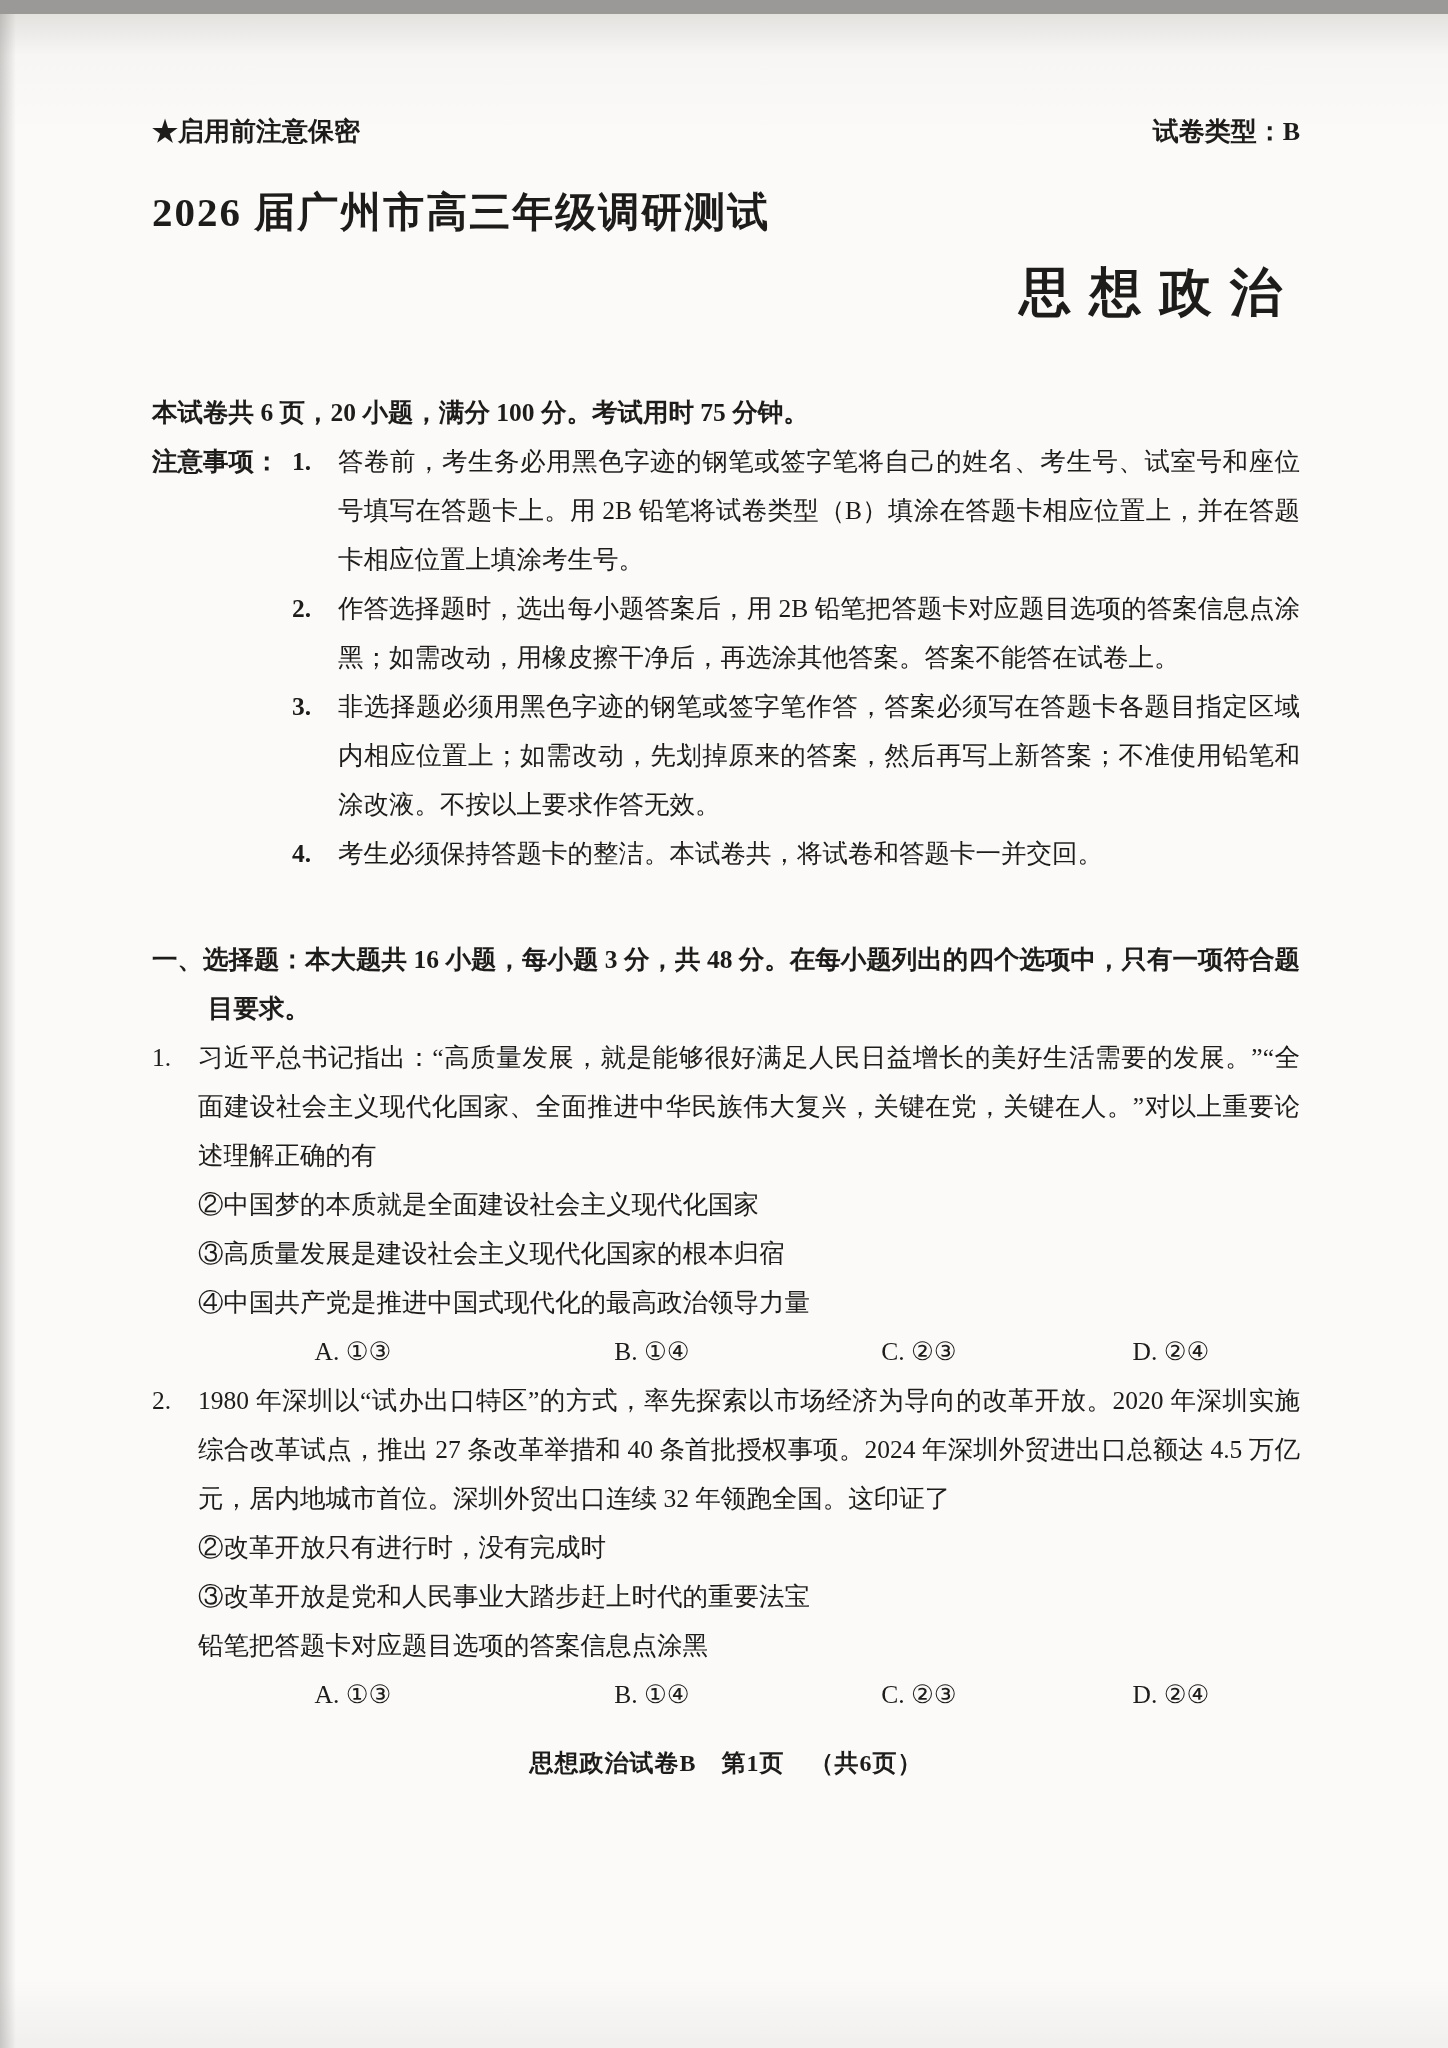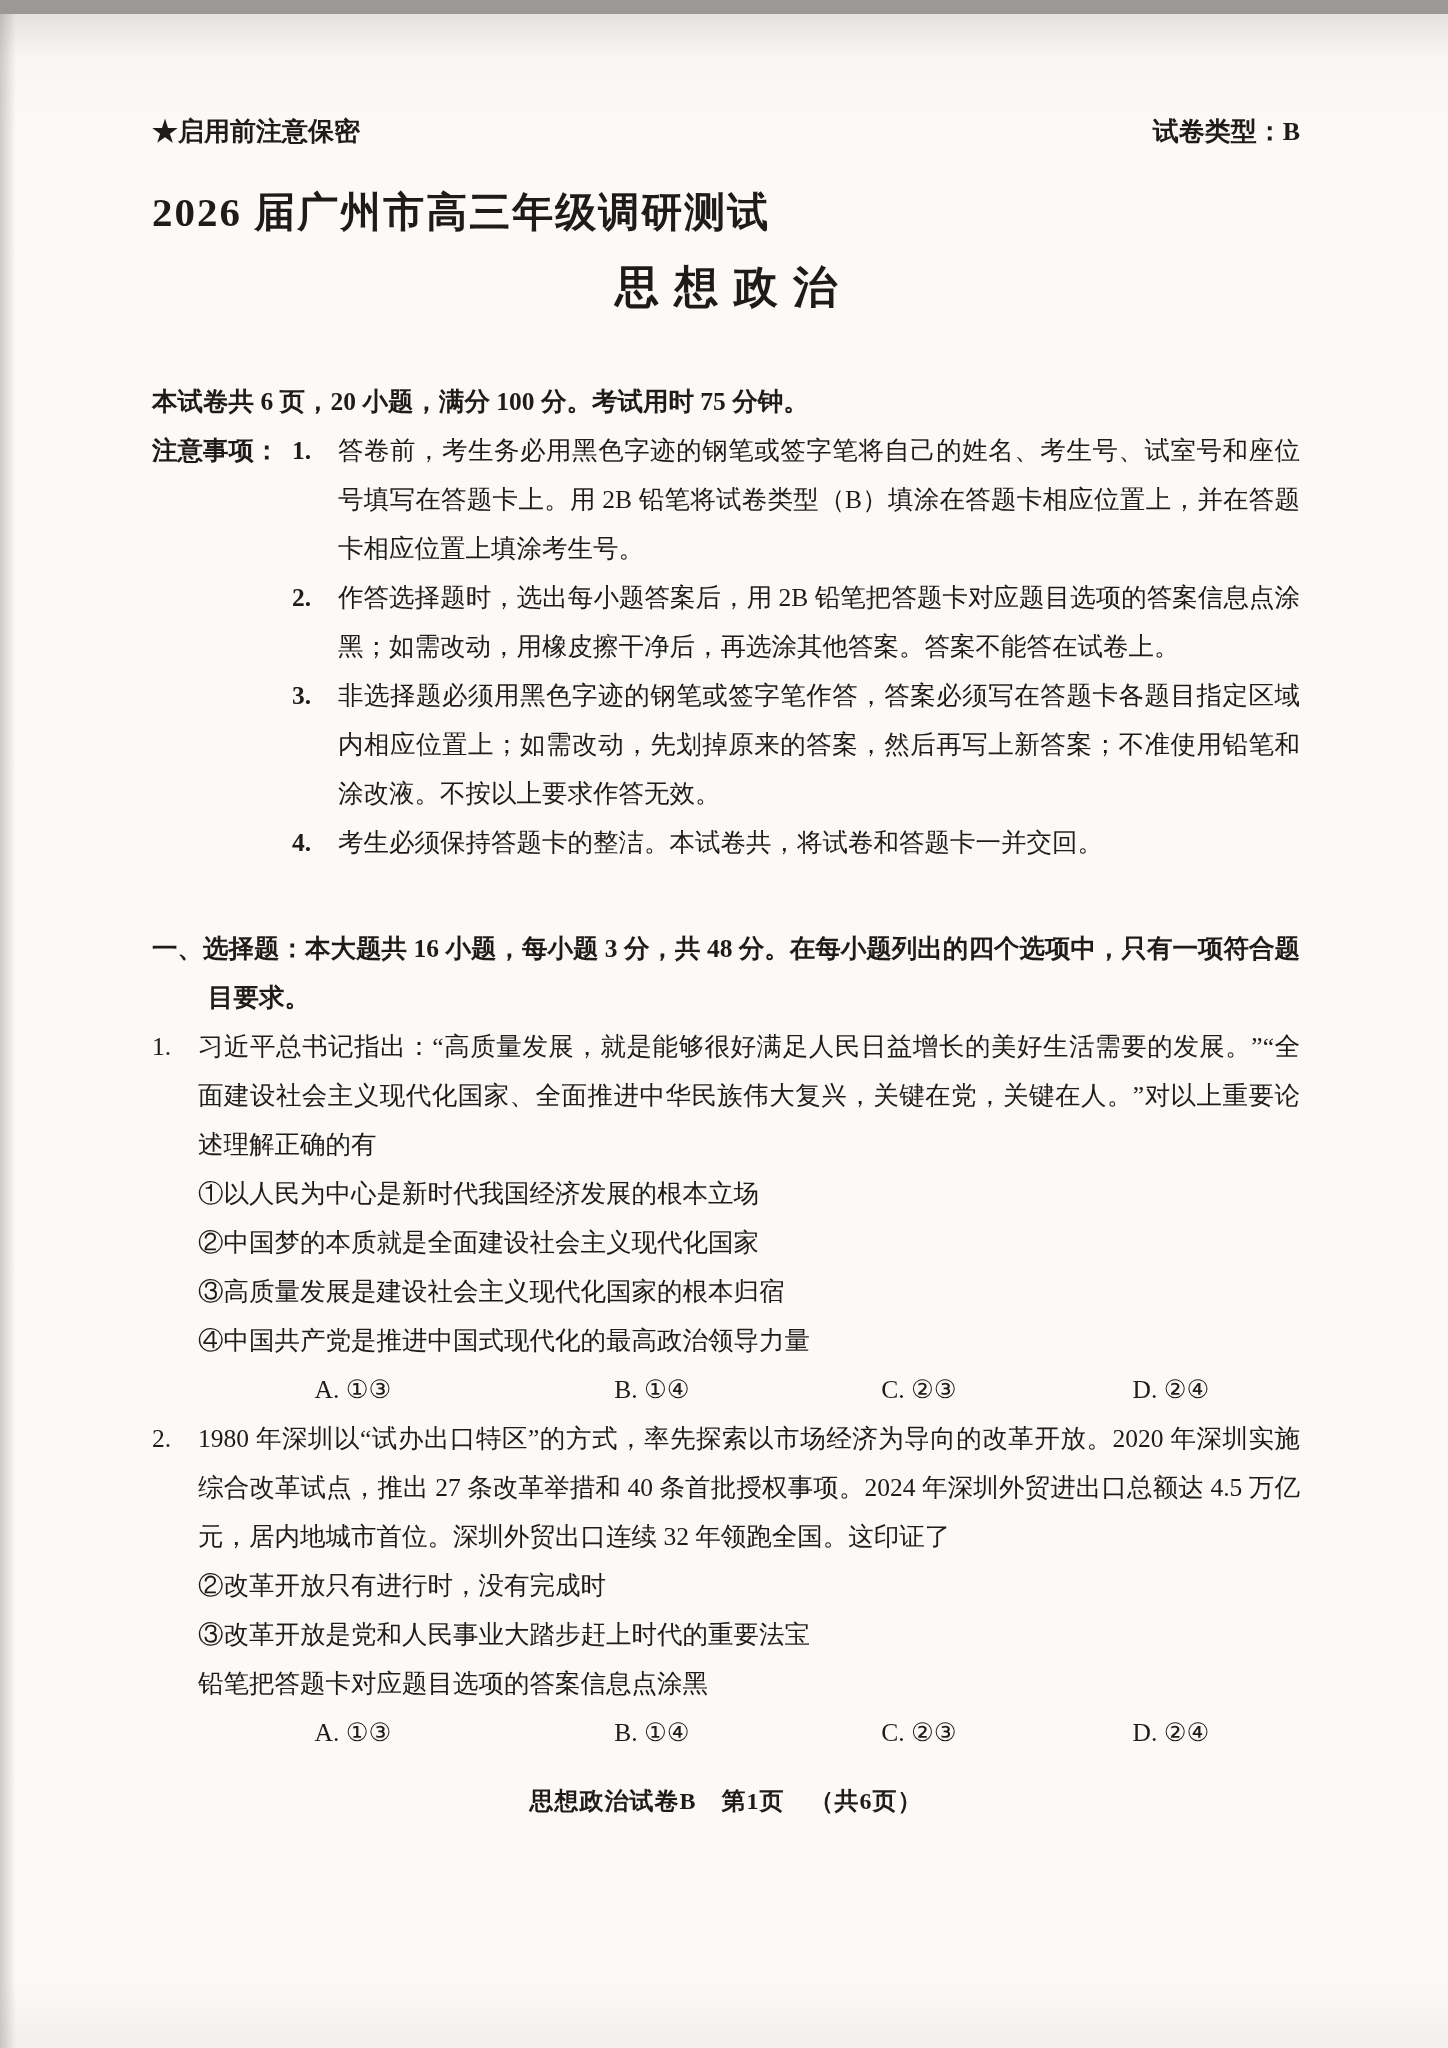--- a/index.html
+++ b/index.html
@@ -29,22 +29,22 @@
     font-size: 26px; font-weight: 700;
   }
   .exam-title {
     margin: 36px 0 0 0;
     text-align: left;
     font-size: 41px; font-weight: 700;
     letter-spacing: 2px;
   }
   .exam-subject {
     margin: 18px 0 0 0;
-    text-align: center;
-    font-size: 44px; font-weight: 700;
+    text-align: right;
+    font-size: 52px; font-weight: 700;
     letter-spacing: 0.35em; text-indent: 0.35em;
   }
 
   .body-text { font-size: 25.5px; line-height: 49px; }
 
   .exam-info { margin-top: 60px; font-weight: 600; }
 
   .notes { display: flex; }
   .notes-label { width: 140px; flex: 0 0 140px; font-weight: 700; }
   .notes-list { flex: 1; }
@@ -119,21 +119,20 @@
       </div>
 
       <p class="section-header" style="margin-bottom:0;">
         <span>一、选择题：</span><span>本大题共 16 小题，每小题 3 分，共 48 分。在每小题列出的四个选项中，只有一项符合题目要求。</span>
       </p>
 
       <div class="question">
         <span class="question-number">1.</span>
         <div class="question-body">
           <div class="question-stem">习近平总书记指出：“高质量发展，就是能够很好满足人民日益增长的美好生活需要的发展。”“全面建设社会主义现代化国家、全面推进中华民族伟大复兴，关键在党，关键在人。”对以上重要论述理解正确的有</div>
-          <div class="option-item">①以人民为中心是新时代我国经济发展的根本立场</div>
           <div class="option-item">②中国梦的本质就是全面建设社会主义现代化国家</div>
           <div class="option-item">③高质量发展是建设社会主义现代化国家的根本归宿</div>
           <div class="option-item">④中国共产党是推进中国式现代化的最高政治领导力量</div>
           <div class="question-choices">
             <span class="choice-0">A. ①③</span>
             <span class="choice-1">B. ①④</span>
             <span class="choice-2">C. ②③</span>
             <span class="choice-3">D. ②④</span>
           </div>
         </div>

